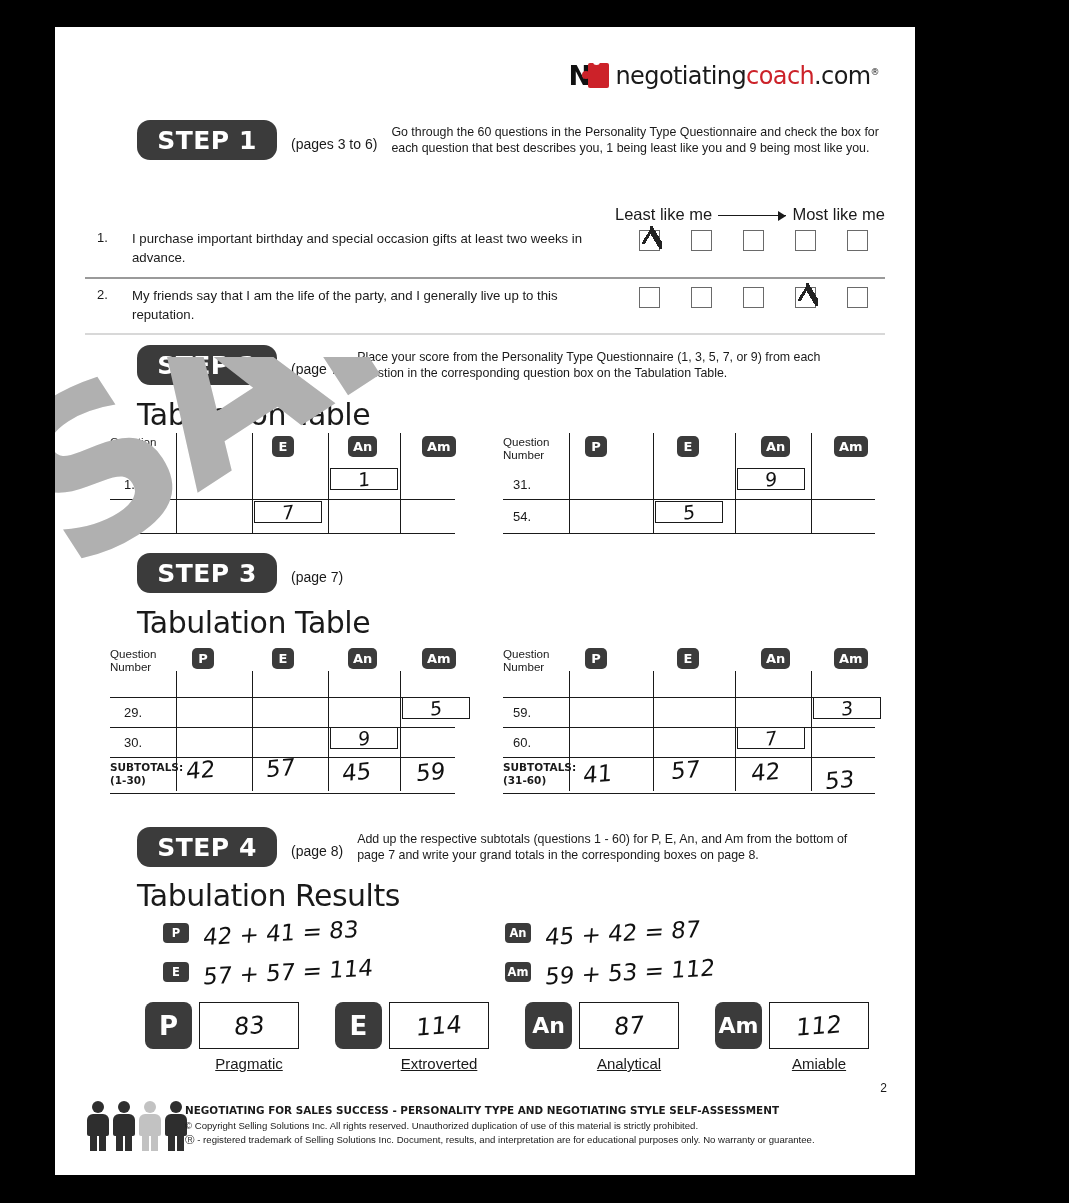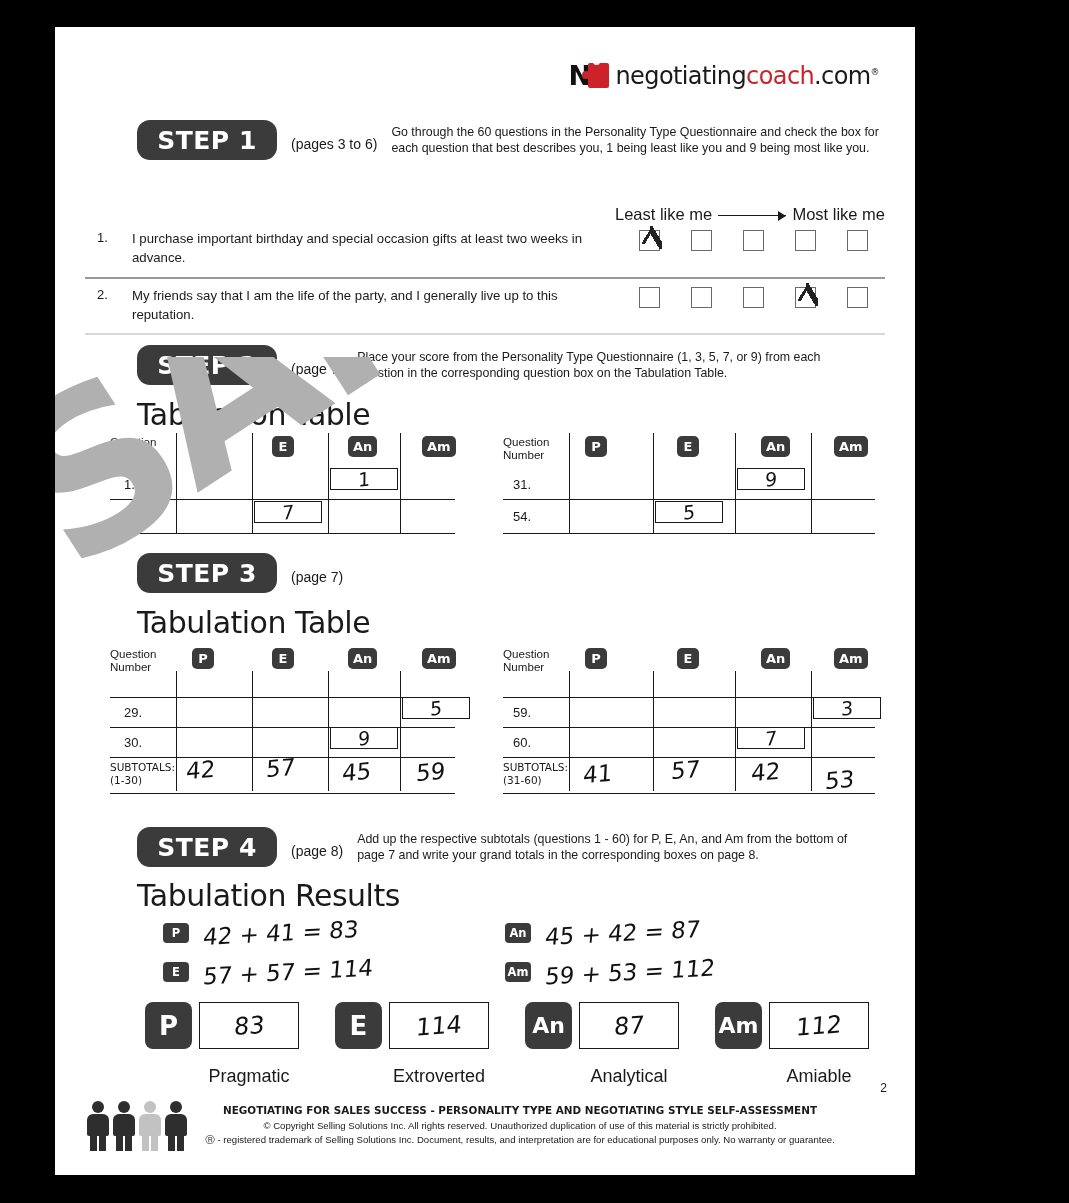--- a/index.html
+++ b/index.html
@@ -179,21 +179,21 @@
   .hand {
     font-family: "DejaVu Sans", sans-serif;
     color: #111;
     font-size: 19px;
     transform: rotate(-6deg) skewX(-7deg);
     display: inline-block;
   }
   .subtot-label {
     position: absolute;
     font-family: "DejaVu Sans", sans-serif;
-    font-weight: 400; font-size: 10.5px; color: #1a1a1a; line-height: 1.2;
+    font-weight: 700; font-size: 10.5px; color: #1a1a1a; line-height: 1.2;
   }
   .subtot-val {
     position: absolute;
     font-family: "DejaVu Sans", sans-serif;
     color: #111; font-size: 23px;
     transform: rotate(-5deg) skewX(-8deg);
     z-index: 6;
   }
 
   
@@ -225,37 +225,37 @@
     width: 100px; height: 47px;
     border: 1.4px solid #1a1a1a; background: #fff;
     display: flex; align-items: center; justify-content: center;
   }
   .final .valbox span {
     font-family: "DejaVu Sans", sans-serif;
     font-size: 24px; color: #111;
     transform: rotate(-4deg) skewX(-8deg);
   }
   .final .caption {
-    margin-top: 17px; text-align: center; width: 100px;
-    font-size: 18px; color: #1a1a1a;
+    margin-top: 6px; text-align: center; width: 100px;
+    font-size: 15px; color: #1a1a1a; text-decoration: underline;
   }
 
   
   #footer-people { position: absolute; left: 32px; bottom: 24px; display: flex; gap: 4px; }
   .person { width: 22px; height: 50px; position: relative; }
   .person .head { position: absolute; left: 5px; top: 0; width: 12px; height: 12px; border-radius: 50%; }
   .person .body { position: absolute; left: 0; top: 13px; width: 22px; height: 22px; border-radius: 6px 6px 2px 2px; }
   .person .legL { position: absolute; left: 3px; top: 32px; width: 7px; height: 18px; }
   .person .legR { position: absolute; right: 3px; top: 32px; width: 7px; height: 18px; }
   .p-dark .head, .p-dark .body, .p-dark .legL, .p-dark .legR { background: #2e2e2e; }
   .p-light .head, .p-light .body, .p-light .legL, .p-light .legR { background: #c2c2c2; }
 
   #footer-text {
     position: absolute; left: 130px; right: 60px; bottom: 28px;
-    text-align: center;
+    text-align: left;
   }
   #footer-text .line1 {
     font-family: "DejaVu Sans", sans-serif;
     font-weight: 700; font-size: 10.4px; color: #1a1a1a; margin-bottom: 3px;
   }
   #footer-text .line2, #footer-text .line3 {
     font-size: 9.6px; color: #1a1a1a; line-height: 1.45;
   }
   #page-num {
     position: absolute; right: 28px; bottom: 80px;

